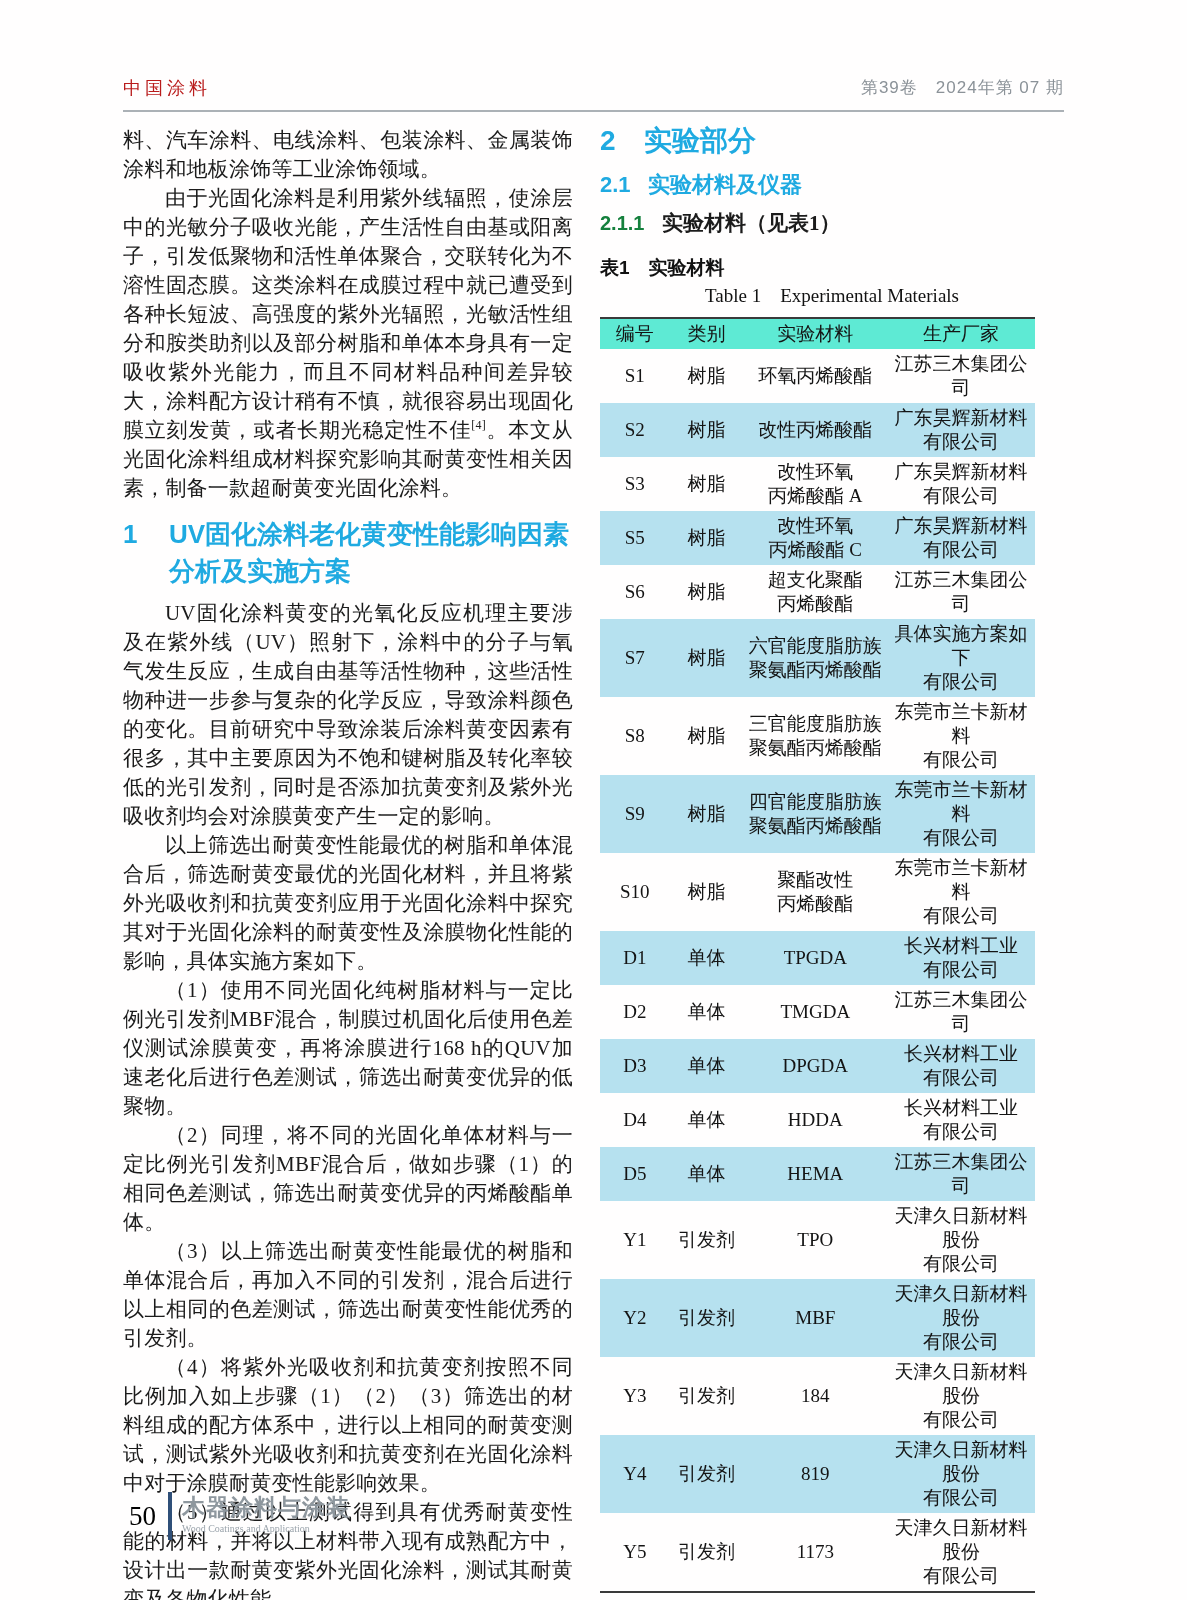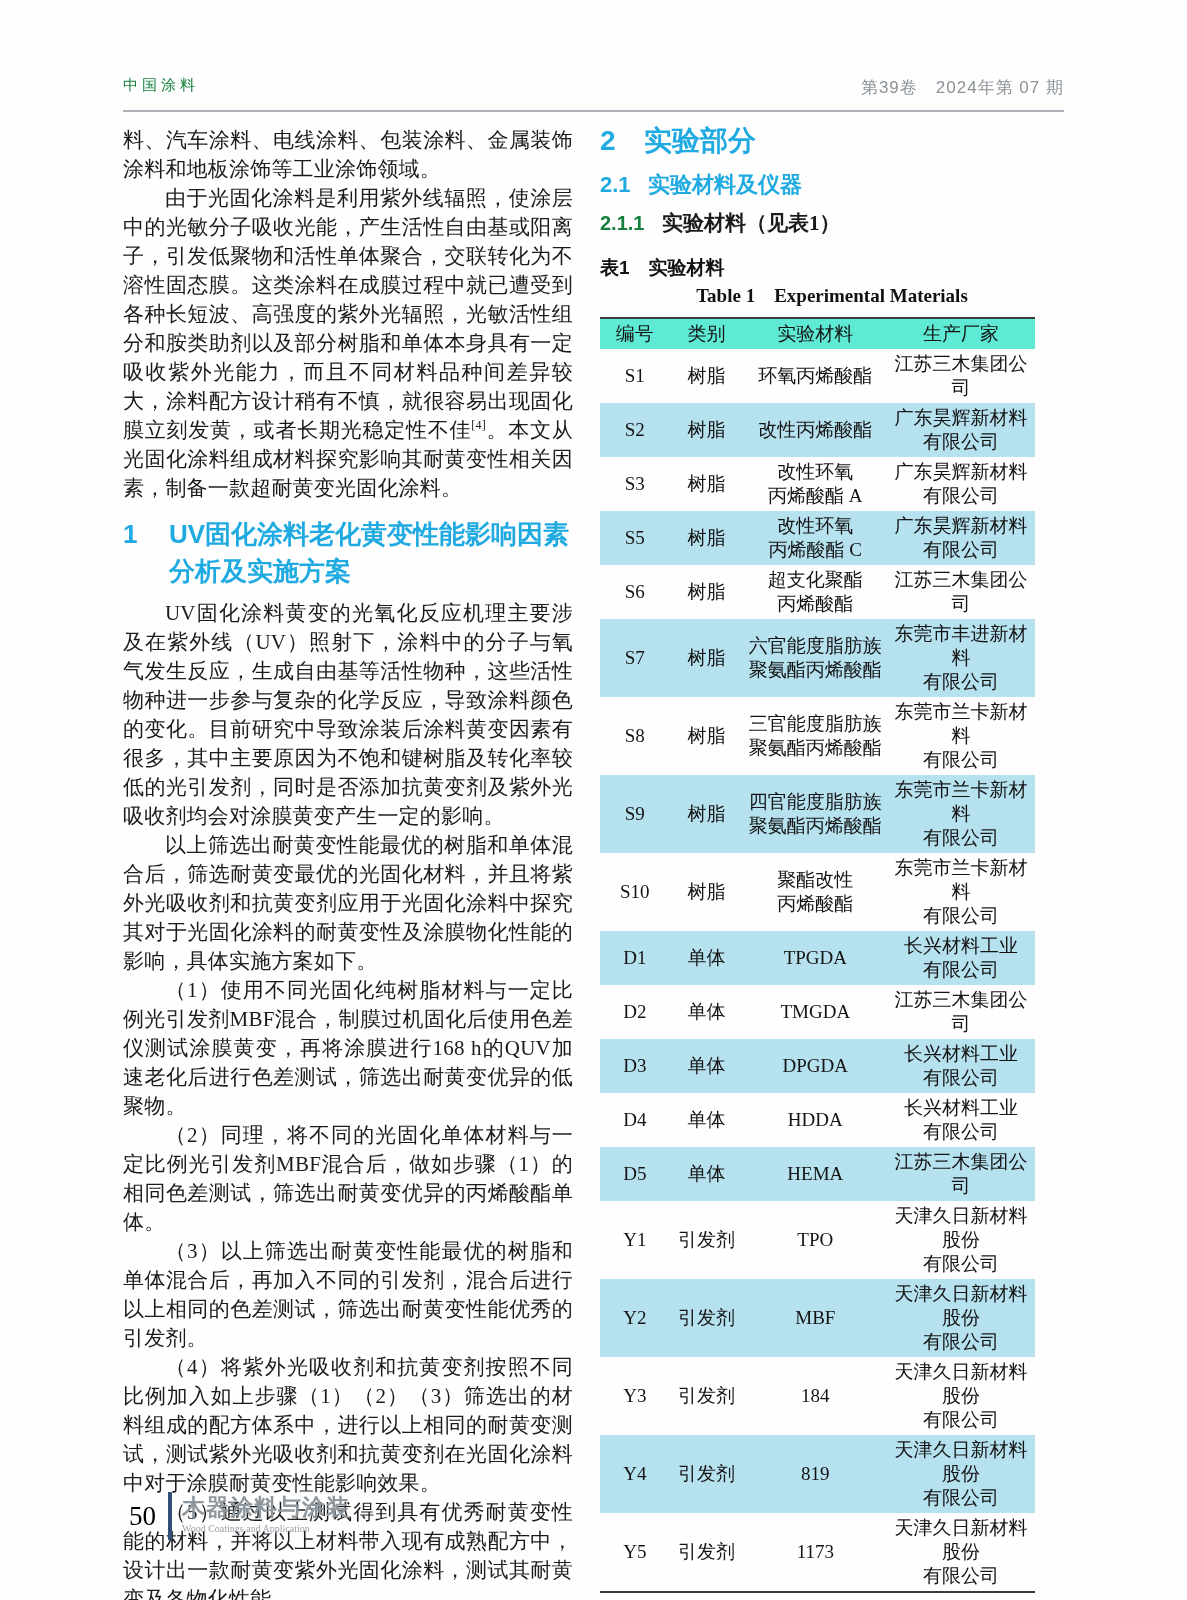--- a/index.html
+++ b/index.html
@@ -2,21 +2,21 @@
 <html><head>
 <meta charset="utf-8">
 <style>
   html,body{margin:0;padding:0;background:#ffffff;}
   .page{position:relative;width:1187px;height:1600px;background:#fffefe;overflow:hidden;
         font-family:"Liberation Serif","DejaVu Serif",serif;color:#1b1b1b;}
 
   
   .page-header{position:absolute;left:123px;top:76px;width:941px;height:34px;
         border-bottom:2px solid #abb1b6;display:flex;justify-content:space-between;align-items:flex-start;}
-  .journal-name{font-family:Liberation Mono, monospace;font-size:15px;color:#15803d;letter-spacing:4px;}
+  .journal-name{font-family:Liberation Mono, monospace;font-size:18px;color:#b91c1c;letter-spacing:4px;}
   .issue-info{font-family:"Liberation Sans","DejaVu Sans",sans-serif;font-size:17px;color:#8b9298;letter-spacing:1px;margin-left:45px;}
 
   
   .col-left{position:absolute;left:123px;top:126px;width:450px;}
   .col-right{position:absolute;left:600px;top:124px;width:464px;}
 
   .para{margin:0;font-size:21px;line-height:29px;text-align:justify;text-indent:2em;letter-spacing:0.2px;}
   .para.noindent{text-indent:0;}
   .para sup{font-size:12px;line-height:0;}
 
@@ -34,21 +34,21 @@
         font-family:"Liberation Sans","DejaVu Sans",sans-serif;font-weight:bold;font-size:22px;line-height:28px;}
   .sec21 .sec-num{flex:0 0 48px;}
   .sec211{display:flex;margin:0 0 18px 0;font-size:21px;line-height:28px;}
   .sec211 .sec-num{flex:0 0 62px;color:#15803d;
         font-family:"Liberation Sans","DejaVu Sans",sans-serif;font-weight:bold;font-size:20px;}
   .sec211 .sec-title{color:#1b1b1b;}
 
   
   .tbl-caption-zh{margin:6px 0 2px 0;text-align:left;font-weight:bold;font-size:19px;
         font-family:"Liberation Sans","DejaVu Sans",sans-serif;color:#111;}
-  .tbl-caption-en{margin:0 0 8px 0;text-align:center;font-weight:bold;font-size:19px;color:#111;}
+  .tbl-caption-en{margin:0 0 8px 0;text-align:center;font-weight:normal;font-size:19px;color:#111;}
   table.materials{width:435px;border-collapse:collapse;border-top:2px solid #3a3a3a;border-bottom:2px solid #3a3a3a;
         font-size:19px;}
   table.materials th{font-weight:normal;}
   table.materials th,table.materials td{padding:3px 2px;text-align:center;line-height:24px;color:#141414;}
   table.materials thead tr{background:#5eead4;}
   table.materials tbody tr:nth-child(even){background:#b6e1ef;}
   td.pre,th.pre{white-space:pre-line;}
   table.materials col.c-id{width:16%;}
   table.materials col.c-cat{width:17%;}
   table.materials col.c-mat{width:33%;}
@@ -157,21 +157,21 @@
             <td>树脂</td>
             <td class="pre">超支化聚酯
 丙烯酸酯</td>
             <td class="pre">江苏三木集团公司</td>
           </tr>
           <tr>
             <td>S7</td>
             <td>树脂</td>
             <td class="pre">六官能度脂肪族
 聚氨酯丙烯酸酯</td>
-            <td class="pre">东莞市丰进新材料
+            <td class="pre">具体实施方案如下
 有限公司</td>
           </tr>
           <tr>
             <td>S8</td>
             <td>树脂</td>
             <td class="pre">三官能度脂肪族
 聚氨酯丙烯酸酯</td>
             <td class="pre">东莞市兰卡新材料
 有限公司</td>
           </tr>

